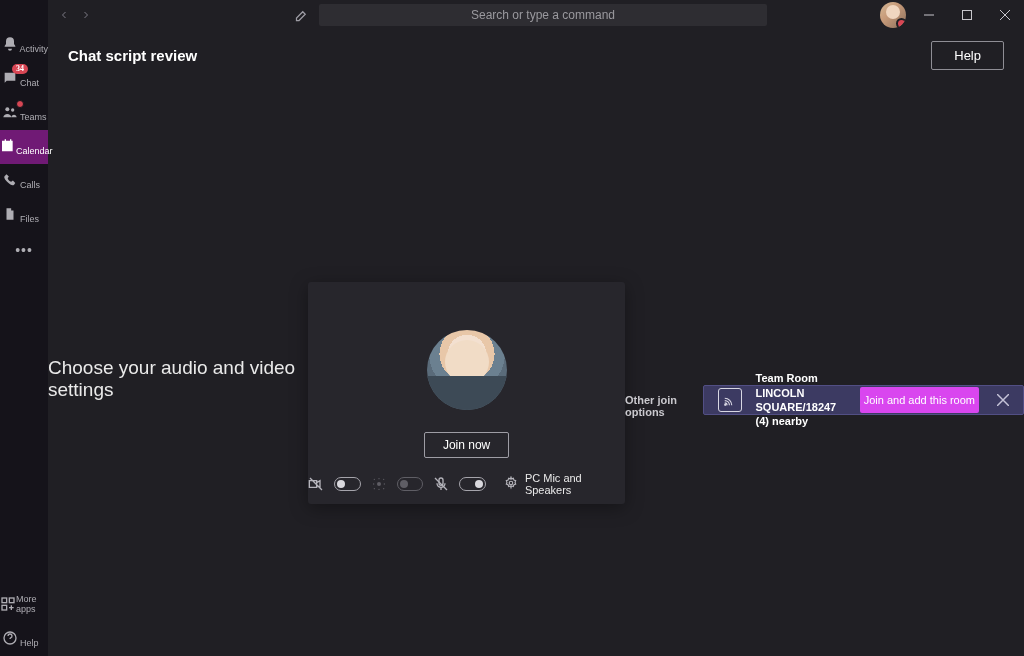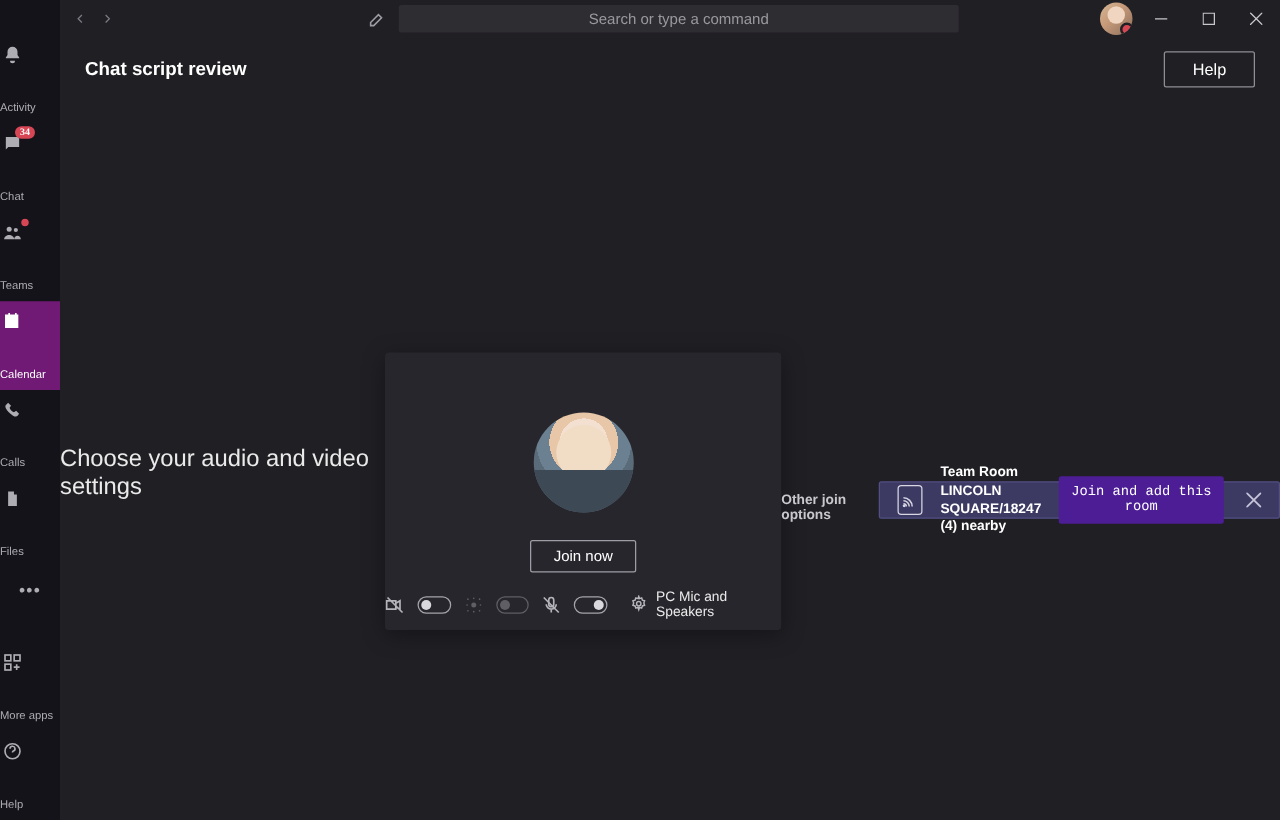--- a/index.html
+++ b/index.html
@@ -14,27 +14,26 @@
 }
 .app-rail {
   width: 48px;
   background: #15131a;
   display: flex;
   flex-direction: column;
   padding-top: 28px;
 }
 .rail-item {
   display: flex;
-  flex-direction: column;
-  align-items: flex-start;
+  flex-direction: row;
+  align-items: flex-end;
   padding: 6px 0 8px;
   cursor: pointer;
   position: relative;
   color: #aeadb3;
-  gap: 24px;
 }
 .rail-item.active {
   background: #701a75;
   color: #fff;
 }
 .rail-ico {
   width: 20px;
   height: 20px;
   display: flex;
   align-items: center;
@@ -302,28 +301,27 @@
   color: #d8d7e3;
 }
 .room-text {
   font-size: 11px;
   font-weight: 600;
   color: #fff;
   line-height: 1.3;
   flex: 1;
 }
 .room-join {
-  background: #4c1d95;
+  background: #d946ef;
   border: none;
   color: #fff;
   font-size: 11px;
   padding: 7px 4px;
   border-radius: 2px;
   cursor: pointer;
-  font-family: Liberation Mono, monospace;
 }
 .room-close {
   color: #c5c3d8;
   cursor: pointer;
   padding: 4px;
 }
 svg { display:block; }
 </style>
 </head>
 <body>

